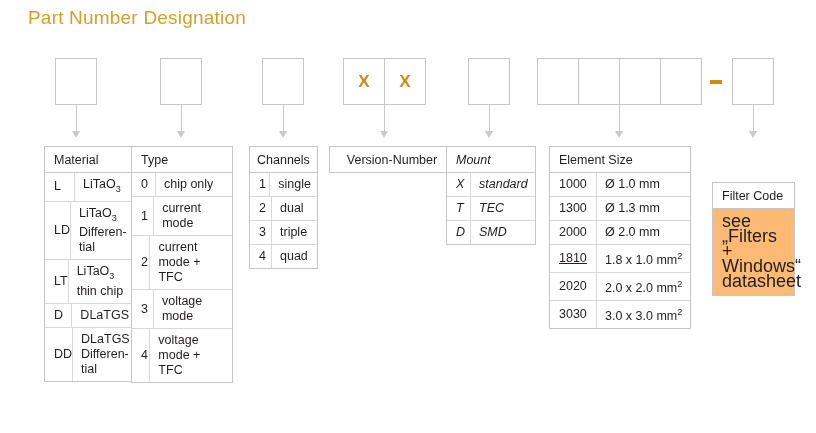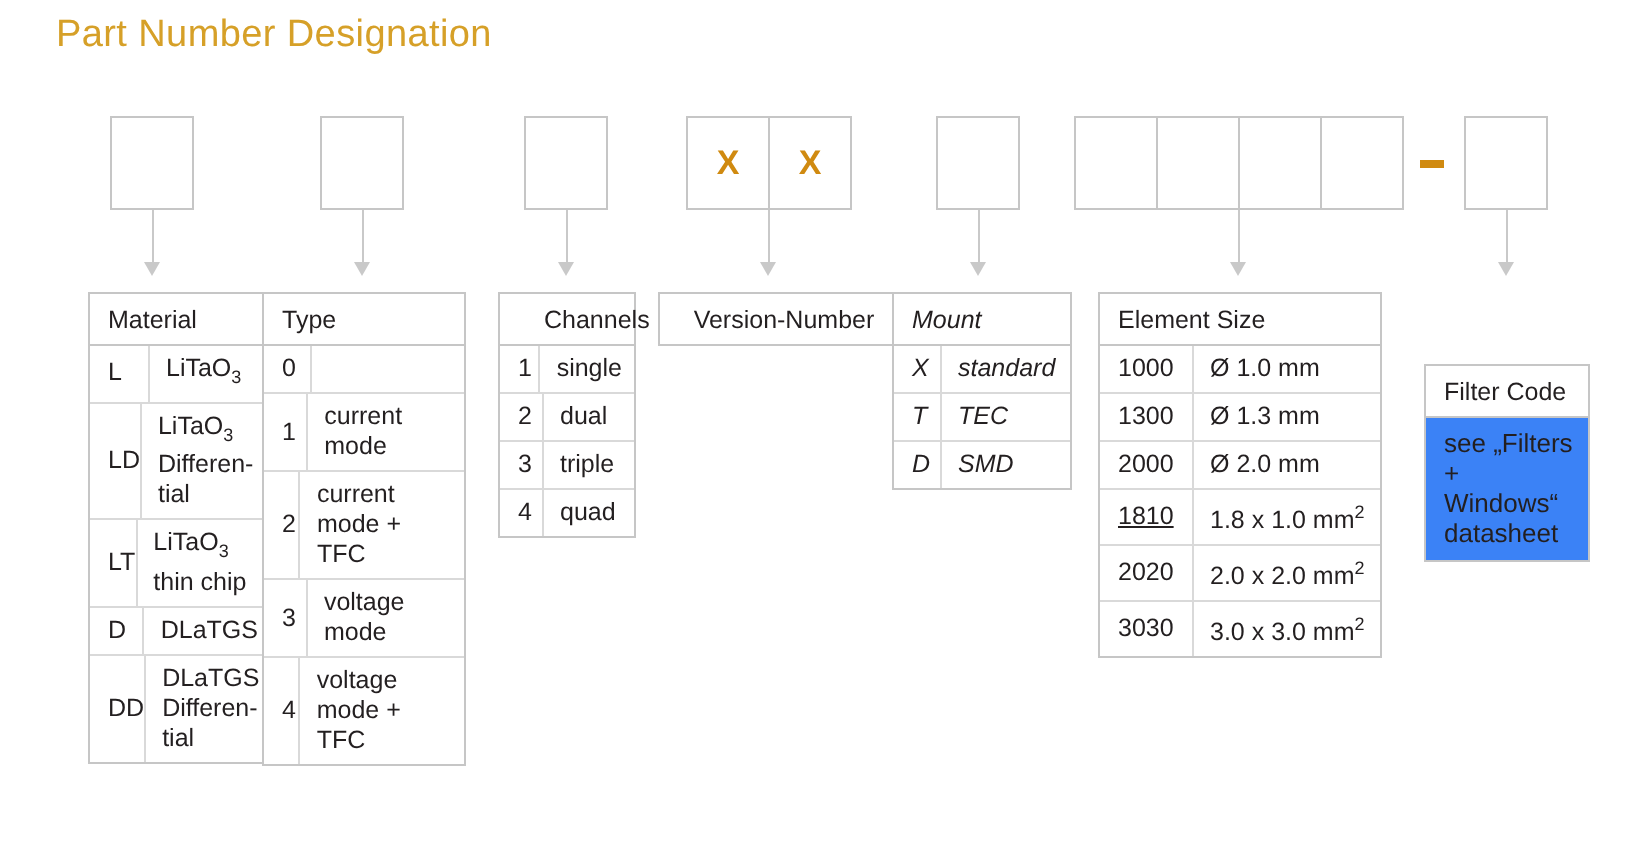--- a/index.html
+++ b/index.html
@@ -93,23 +93,23 @@
   .tdesc{
     box-sizing:border-box;
     padding:4px 6px 4px 8px;
     font-size:12.5px;
     line-height:15px;
   }
   .plainbody{
     box-sizing:border-box;
     border:1px solid #c6c6c6;
     border-top:none;
-    background:#3b82f6;
+    background:#fdba74;
     padding:5px 7px 6px 9px;
-    font-size:13px;
+    font-size:18px;
     line-height:15px;
   }
   sub{font-size:9px;}
   sup{font-size:9px;}
 </style>
 </head>
 <body>
 
 <div class="stage">
 
@@ -200,20 +200,21 @@
         <div class="tdesc">DLaTGS Differen-tial</div>
       </div>
     </div>
   </div>
 
   <div class="tbl" style="left:131px;top:146px;width:102px;">
     <div class="thead">Type</div>
     <div class="tbody">
       <div class="trow">
         <div class="tcode" style="width:24px;">0</div>
+        <div class="tdesc">chip only</div>
       </div>
       <div class="trow">
         <div class="tcode" style="width:24px;">1</div>
         <div class="tdesc">current mode</div>
       </div>
       <div class="trow">
         <div class="tcode" style="width:24px;">2</div>
         <div class="tdesc">current mode + TFC</div>
       </div>
       <div class="trow">
@@ -221,21 +222,21 @@
         <div class="tdesc">voltage mode</div>
       </div>
       <div class="trow">
         <div class="tcode" style="width:24px;">4</div>
         <div class="tdesc">voltage mode + TFC</div>
       </div>
     </div>
   </div>
 
   <div class="tbl" style="left:249px;top:146px;width:69px;">
-    <div class="thead" style="padding-left:22px;">Channels</div>
+    <div class="thead" style="padding-left:7px;">Channels</div>
     <div class="tbody">
       <div class="trow">
         <div class="tcode" style="width:22px;">1</div>
         <div class="tdesc">single</div>
       </div>
       <div class="trow">
         <div class="tcode" style="width:22px;">2</div>
         <div class="tdesc">dual</div>
       </div>
       <div class="trow">

